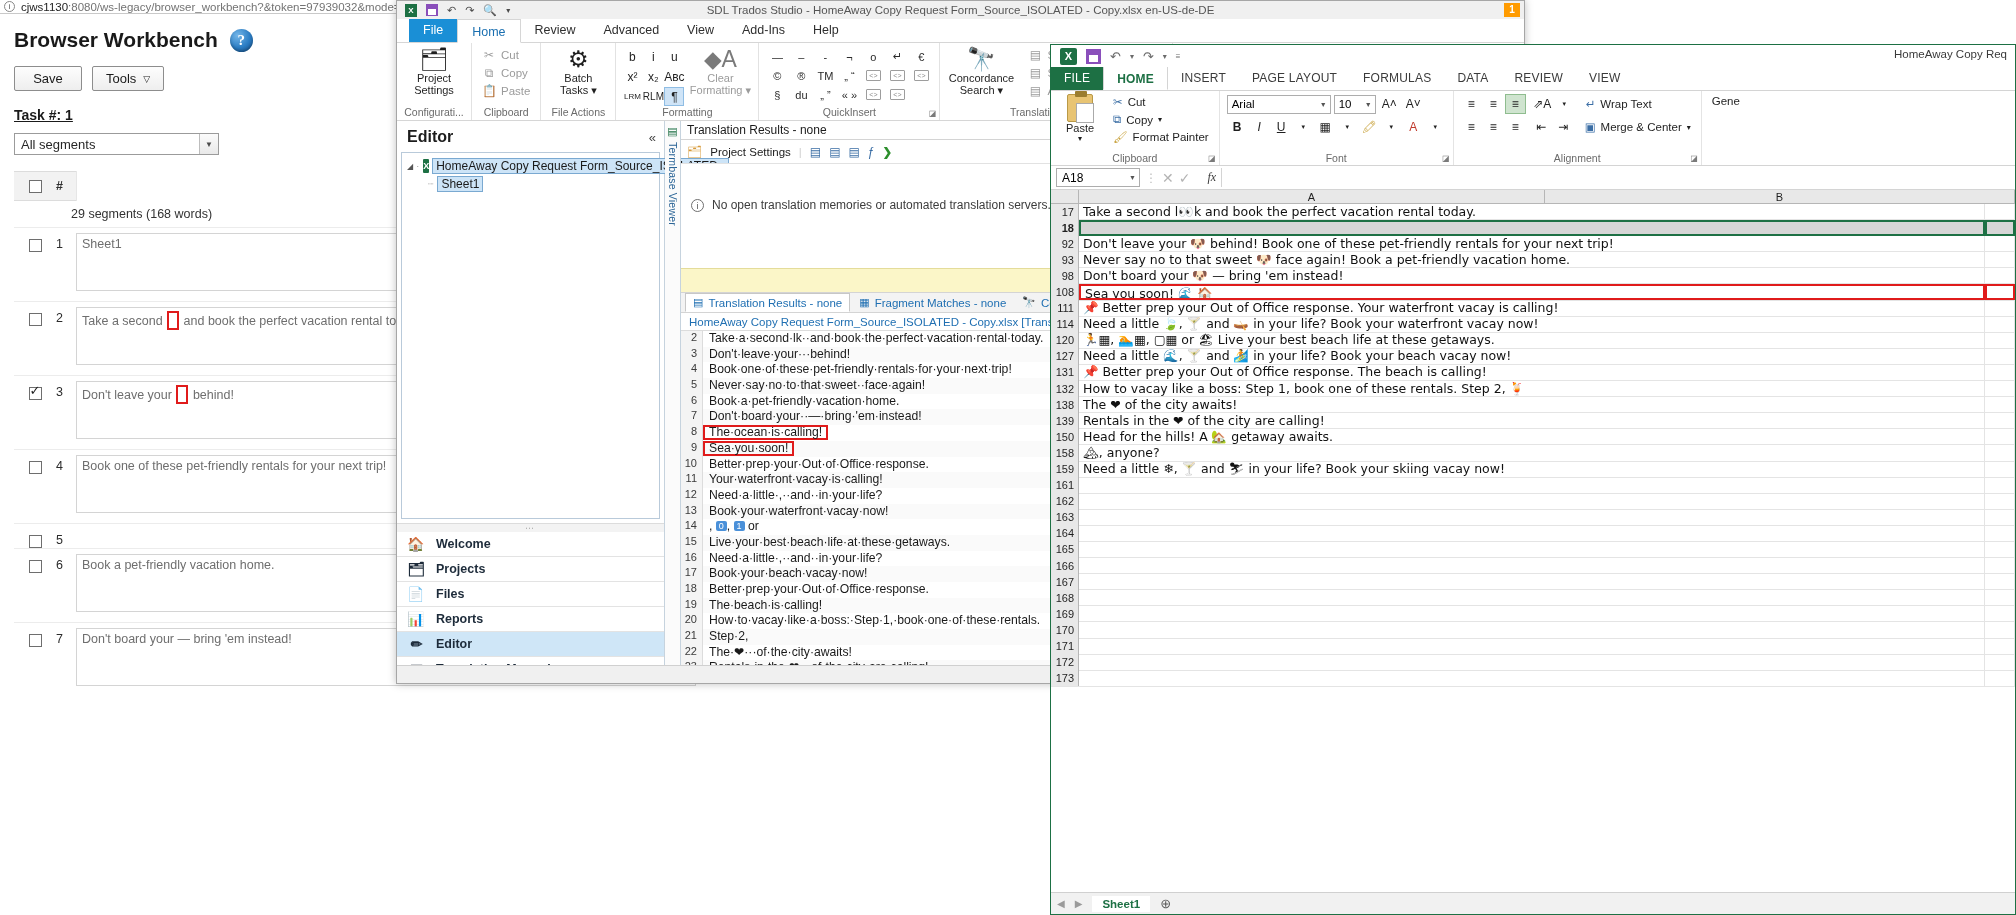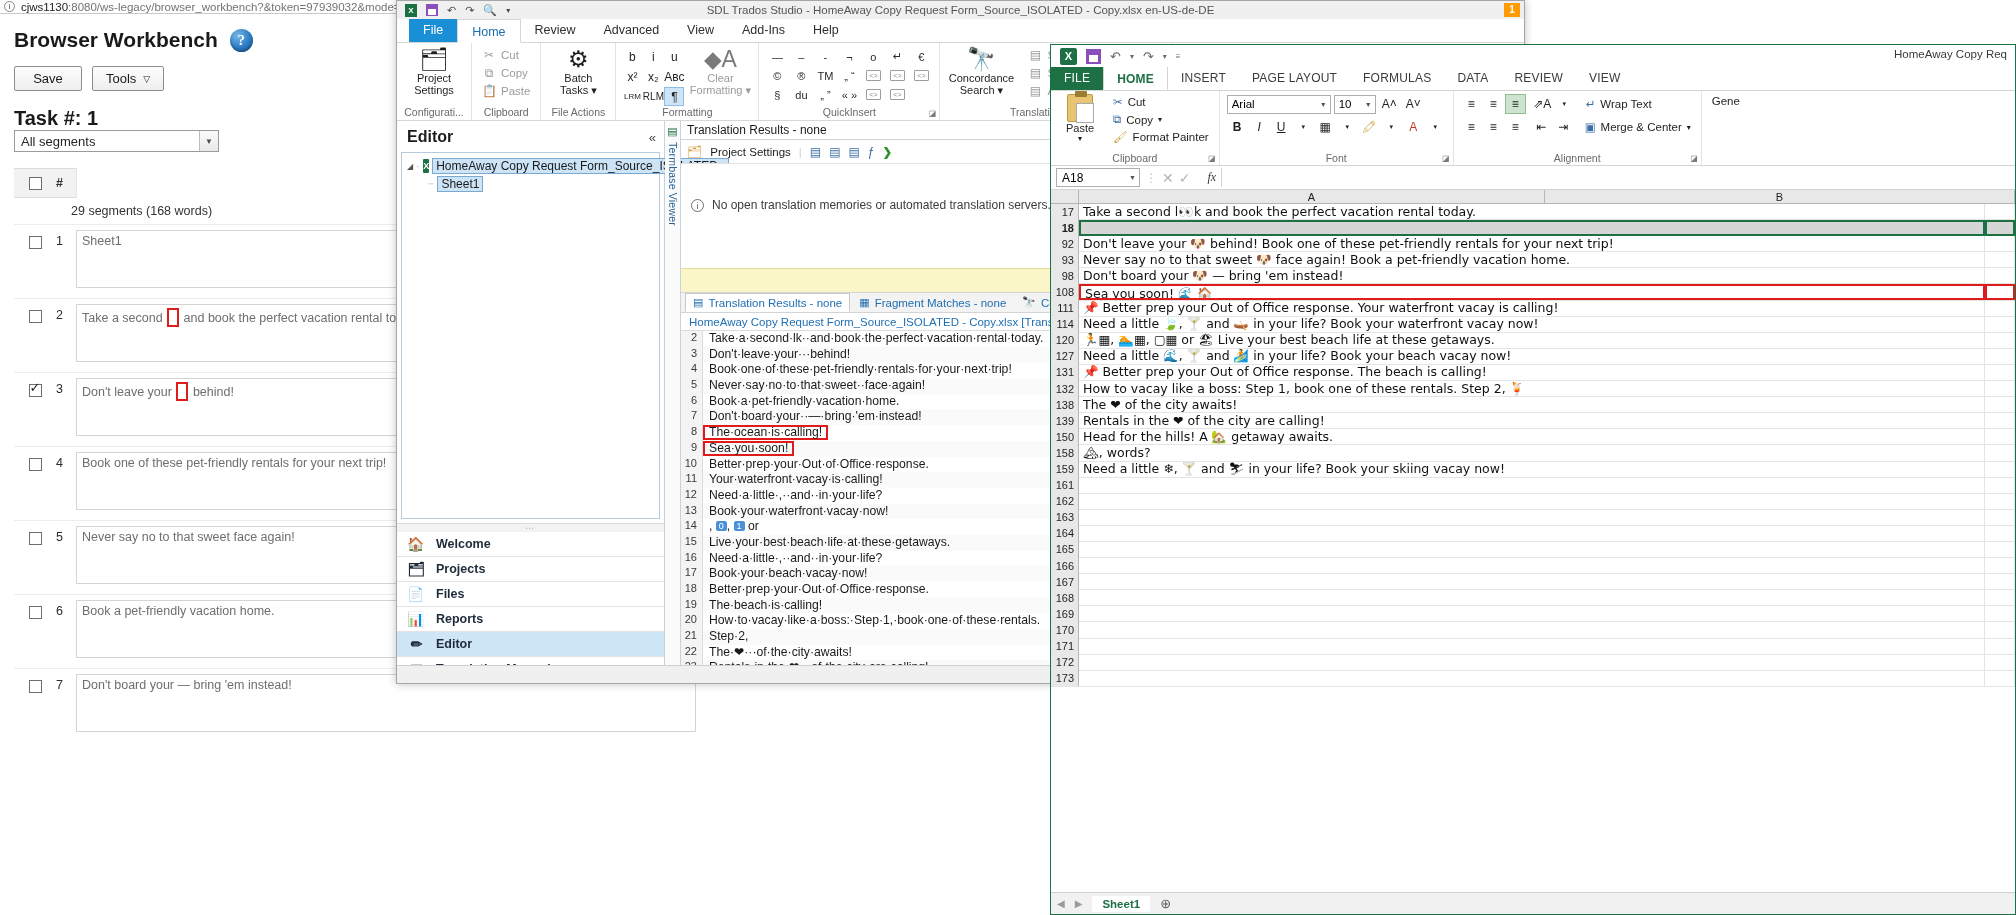--- a/index.html
+++ b/index.html
@@ -45,21 +45,21 @@
   }
   #bw-buttons { display: flex; gap: 10px; margin-bottom: 16px; }
   .bw-btn {
     min-width: 68px; height: 25px; padding: 0 13px;
     background: linear-gradient(#fdfdfd, #eeeeee);
     border: 1px solid #8d8d8d; border-radius: 2px;
     font-size: 13px; color: #1a1a1a; cursor: pointer;
     display: flex; align-items: center; justify-content: center; gap: 7px;
   }
   #bw-task {
-    font-size: 20px; font-weight: bold; color: #1a1a1a; margin-bottom: 0;
+    font-size: 14px; font-weight: bold; color: #1a1a1a; margin-bottom: 10px; text-decoration: underline;
   }
   #bw-select-wrap { margin-bottom: 16px; }
   .bw-select {
     width: 205px; height: 22px;
     border: 1px solid #9b9b9b; background: #fff;
     font-size: 13px; color: #262626;
     display: flex; align-items: center; position: relative;
   }
   .bw-select .sel-text { padding-left: 6px; flex: 1; }
   .bw-select .sel-arrow {
@@ -492,23 +492,20 @@
               <div class="c-num">4</div>
               <div class="c-text">
                 <div class="seg-box">Book one of these pet-friendly rentals for your next trip!</div>
               </div>
             </div>
             <div class="seg-row">
               <div class="c-check">
                 <span class="cbx"></span>
               </div>
               <div class="c-num">5</div>
-              <div class="c-text">
-                <div class="seg-box">Never say no to that sweet  face again!</div>
-              </div>
             </div>
             <div class="seg-row">
               <div class="c-check">
                 <span class="cbx"></span>
               </div>
               <div class="c-num">6</div>
               <div class="c-text">
                 <div class="seg-box">Book a pet-friendly vacation home.</div>
               </div>
             </div>
@@ -1113,21 +1110,21 @@
           <div class="cell em">Rentals in the ❤ of the city are calling!</div>
           <div class="cell" style="flex: 0 0 30px;"></div>
         </div>
         <div class="xl-row">
           <div class="rn">150</div>
           <div class="cell em">Head for the hills! A 🏡 getaway awaits.</div>
           <div class="cell" style="flex: 0 0 30px;"></div>
         </div>
         <div class="xl-row">
           <div class="rn">158</div>
-          <div class="cell em">🏔, words?</div>
+          <div class="cell em">🏔, anyone?</div>
           <div class="cell" style="flex: 0 0 30px;"></div>
         </div>
         <div class="xl-row">
           <div class="rn">159</div>
           <div class="cell em">Need a little ❄, 🍸 and ⛷ in your life? Book your skiing vacay now!</div>
           <div class="cell" style="flex: 0 0 30px;"></div>
         </div>
         <div class="xl-row">
           <div class="rn">161</div>
           <div class="cell em"></div>

